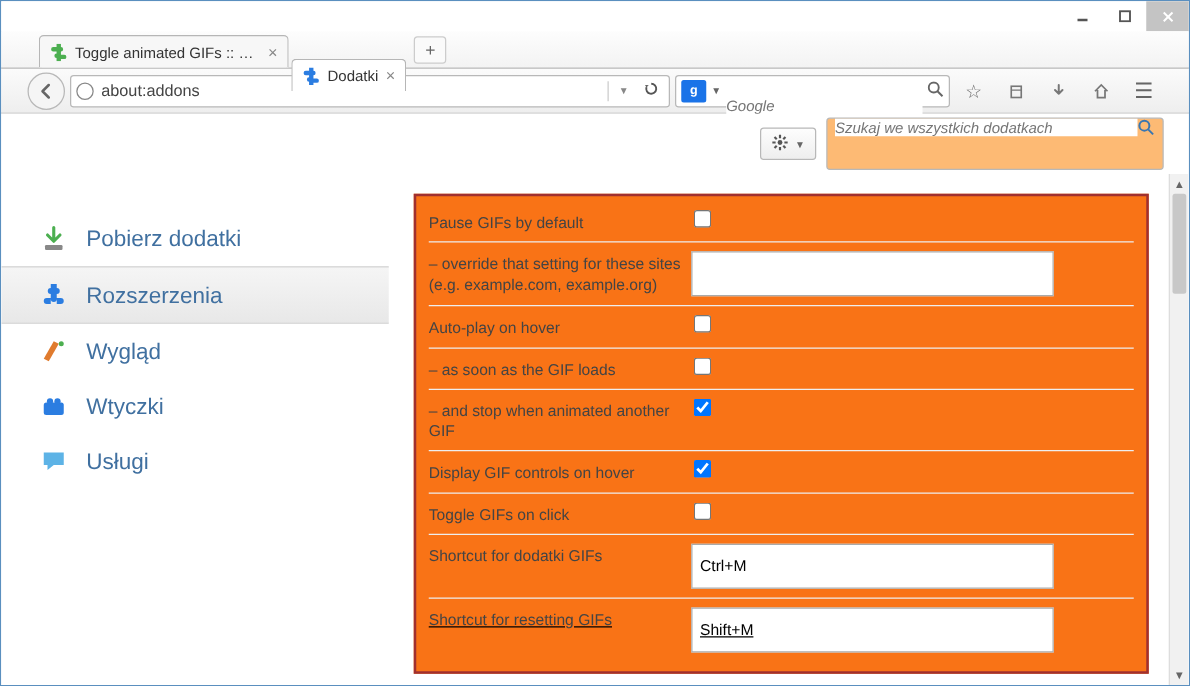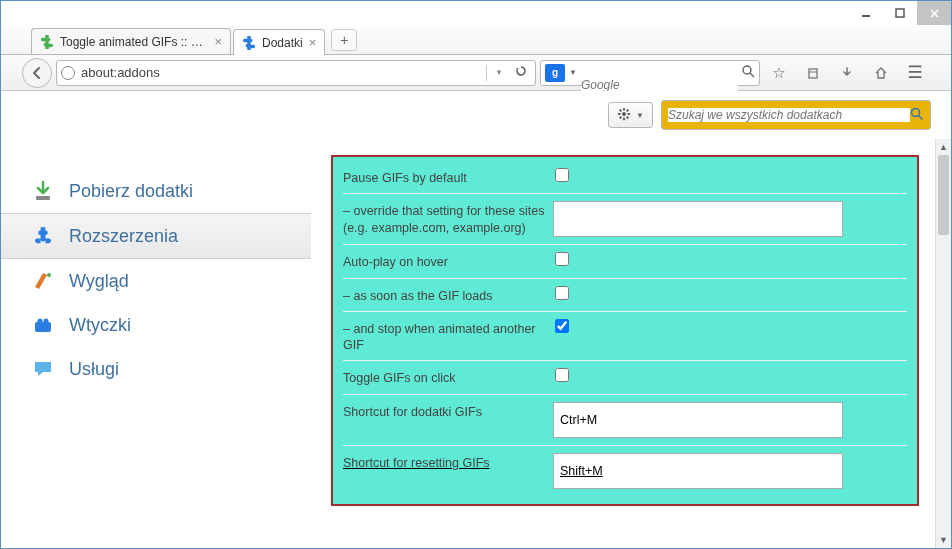--- a/index.html
+++ b/index.html
@@ -7,21 +7,21 @@
   .window { width: 952px; height: 549px; border: 1px solid #5a8fbf; background: #fff; display: flex; flex-direction: column; }
 
   
   .titlebar { height: 24px; display: flex; justify-content: flex-end; align-items: stretch; background: #fff; }
   .winbtn { width: 34px; height: 24px; display:flex; align-items:center; justify-content:center; color:#555; font-size:11px; }
   .winbtn.close { background:#c4c4c4; color:#fff; font-size:13px; }
 
   
   .tabstrip { height: 30px; display:flex; align-items:flex-end; padding-left: 30px; background: linear-gradient(#fdfdfd,#f3f3f3); border-bottom:1px solid #b6b6b6; position: relative; }
   .tab { display:flex; align-items:center; gap:6px; padding: 4px 8px; height:26px; border:1px solid #b6b6b6; border-bottom:none; border-radius: 4px 4px 0 0; background:#f7f7f7; margin-right:2px; max-width:200px; font-size:12px; color:#333; }
-  .tab.active { background:#fff; position:relative; top:1px; }
+  .tab.active { background:#fff; position:relative; top:19px; }
   .tab .tab-icon { width:14px; height:14px; flex:0 0 14px; }
   .tab .tab-title { white-space:nowrap; overflow:hidden; text-overflow:ellipsis; flex:1; }
   .tab .tab-close { color:#888; font-size:13px; cursor:default; }
   .newtab { width:26px; height:22px; border:1px solid #ccc; border-radius:3px; display:flex; align-items:center; justify-content:center; margin-left:4px; margin-bottom:3px; color:#666; font-size:14px; background:#fafafa; }
 
   
   .navtoolbar { height: 36px; display:flex; align-items:center; padding: 3px 21px; gap:4px; background: linear-gradient(#fbfbfb,#eeeeee); border-bottom:1px solid #c8c8c8; }
   .backbtn { width:30px; height:30px; border:1px solid #b8b8b8; border-radius:50%; display:flex; align-items:center; justify-content:center; background:#f5f5f5; color:#555; font-size:16px; }
   .urlbar { flex:1; display:flex; align-items:center; border:1px solid #b8b8b8; border-radius:3px; height:26px; background:#fff; padding:0 4px; gap:6px; }
   .urlbar .globe { width:14px; height:14px; border:1px solid #888; border-radius:50%; position:relative; }
@@ -33,37 +33,37 @@
   .searchbox .dd { color:#666; font-size:8px;}
   .searchbox input { flex:1; border:none; outline:none; font-size:12px; font-style:italic; color:#888;margin-top:24px; }
   .searchbox .go { color:#555; font-size:12px;}
   .toolbtn { width:30px; height:26px; display:flex; align-items:center; justify-content:center; color:#666; font-size:15px; }
   .toolbtn.menu { font-size:17px; }
 
   
   .content { flex:1; display:flex; flex-direction:column; background:#fff; position:relative; overflow:hidden;}
   .addon-toolbar { height:48px; display:flex; justify-content:flex-end; align-items:center; gap:8px; padding-right:20px;}
   .gearbtn { height:26px; border:1px solid #b8b8b8; border-radius:3px; background:linear-gradient(#fdfdfd,#eee); display:flex; align-items:center; padding:0 8px; gap:5px; color:#444;}
-  .addonsearch { width:270px; height:30px; border:1px solid #b8b8b8; border-radius:3px; display:flex; align-items:center; padding:0 6px; background:#eab308;}
+  .addonsearch { width:270px; height:42px; border:1px solid #b8b8b8; border-radius:3px; display:flex; align-items:flex-start; padding:0 6px; background:#fdba74;}
   .addonsearch input { flex:1; border:none; outline:none; font-style:italic; color:#999; font-size:12px;}
   .addonsearch .searchgo { color:#3a76b1; font-size:13px; }
 
   .main-row { flex:1; display:flex; overflow:hidden;}
   .sidebar { width:310px; padding:30px 0 0 0; }
   .side-item { display:flex; align-items:center; gap:14px; padding:10px 30px; font-size:18px; color:#4070a0; cursor:default;}
   .side-item.active { background: linear-gradient(#f5f5f5,#e8e8e8); border-top:1px solid #d0d0d0; border-bottom:1px solid #d0d0d0;}
   .side-item .icon { width:24px; height:24px; flex:0 0 24px; display:flex; align-items:center; justify-content:center;}
 
   .detail-wrap { flex:1; position:relative; overflow:hidden; }
   .detail-scroll { position:absolute; top:0; left:0; right:16px; bottom:0; overflow:hidden; padding:16px 16px 16px 20px;}
   .scrollbar { position:absolute; right:0; top:0; bottom:0; width:16px; background:#f1f1f1; border-left:1px solid #ddd;}
   .scroll-up, .scroll-down { height:16px; display:flex; align-items:center; justify-content:center; color:#666; font-size:9px;}
   .scroll-thumb { position:absolute; top:16px; left:2px; right:2px; height:80px; background:#c8c8c8; border-radius:2px;}
 
-  .prefs-box { border:2px solid #a03030; background:#5eead4; padding: 4px 10px 8px 10px;}
+  .prefs-box { border:2px solid #a03030; background:#f97316; padding: 4px 10px 8px 10px;}
   .pref-row { display:flex; align-items:flex-start; padding:7px 0; border-bottom:1px solid #eee;}
   .pref-row:last-child{ border-bottom:none;text-decoration:underline;}
   .pref-label { width:210px; color:#444; font-size:12.5px; line-height:1.3; padding-top:2px;}
   .pref-control { flex:1; display:flex; align-items:center;}
   .pref-control input[type=checkbox]{ width:14px; height:14px; margin-left:2px;}
   .pref-control input[type=text]{ width:100%; max-width:290px; height:36px; border:1px solid #aaa; padding:0 6px; font-size:12.5px; }
 
   
   .puzzle-icon svg, .theme-icon svg, .download-icon svg, .plugin-icon svg, .services-icon svg { width:24px; height:24px;}
 </style>
@@ -271,20 +271,26 @@
                   <input type="checkbox" style="">
                 </div>
               </div>
               <div class="pref-row">
                 <div class="pref-label">– and stop when animated another GIF</div>
                 <div class="pref-control">
                   <input type="checkbox" checked="" style="">
                 </div>
               </div>
               <div class="pref-row">
+                <div class="pref-label">Display GIF controls on hover</div>
+                <div class="pref-control">
+                  <input type="checkbox" checked="" style="">
+                </div>
+              </div>
+              <div class="pref-row">
                 <div class="pref-label">Toggle GIFs on click</div>
                 <div class="pref-control">
                   <input type="checkbox" style="">
                 </div>
               </div>
               <div class="pref-row">
                 <div class="pref-label">Shortcut for dodatki GIFs</div>
                 <div class="pref-control">
                   <input type="text" value="Ctrl+M" style="">
                 </div>

